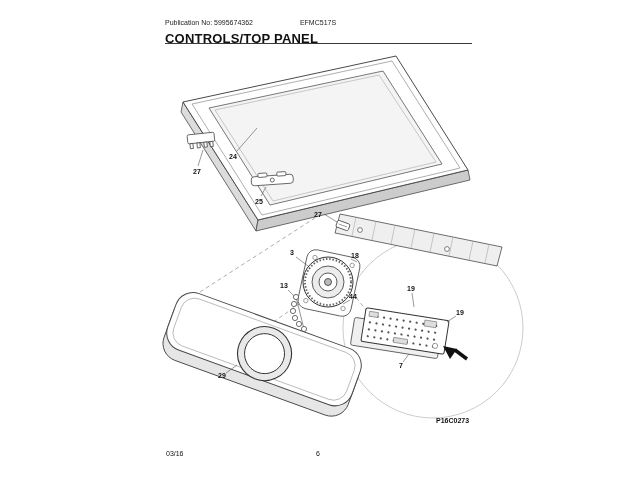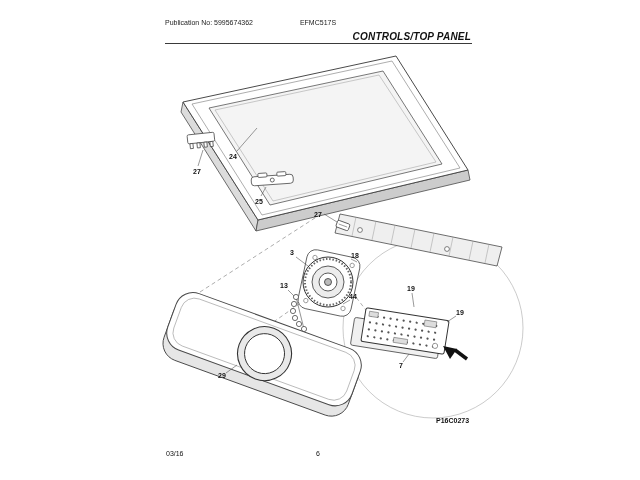--- a/index.html
+++ b/index.html
@@ -3,21 +3,21 @@
 <meta charset="utf-8">
 <style>
   html,body{margin:0;padding:0;}
   body{
     width:640px;height:480px;position:relative;background:#ffffff;
     font-family:"Liberation Sans",sans-serif;color:#111;overflow:hidden;
   }
   .abs{position:absolute;}
   .pub{left:165px;top:19px;font-size:7px;color:#222;}
   .model{left:165px;top:19px;width:306px;text-align:center;font-size:7px;color:#222;}
-  .title{left:165px;top:31px;width:306px;text-align:right;font-size:10px;font-weight:bold;letter-spacing:.2px;font-style:italic;}
+  .title{left:165px;top:31px;width:306px;text-align:left;font-size:13px;font-weight:bold;letter-spacing:.2px;}
   .rule{left:165px;top:43px;width:307px;height:1px;background:#3a3a3a;}
   .date{left:166px;top:450px;font-size:7px;}
   .pageno{left:165px;top:450px;width:306px;text-align:center;font-size:7px;}
   svg{position:absolute;left:0;top:0;}
   text.callout{font-family:"Liberation Sans",sans-serif;font-size:7px;font-weight:bold;fill:#111;}
   text.code{font-family:"Liberation Sans",sans-serif;font-size:7px;font-weight:bold;fill:#111;}
 </style>
 </head>
 <body>
 

